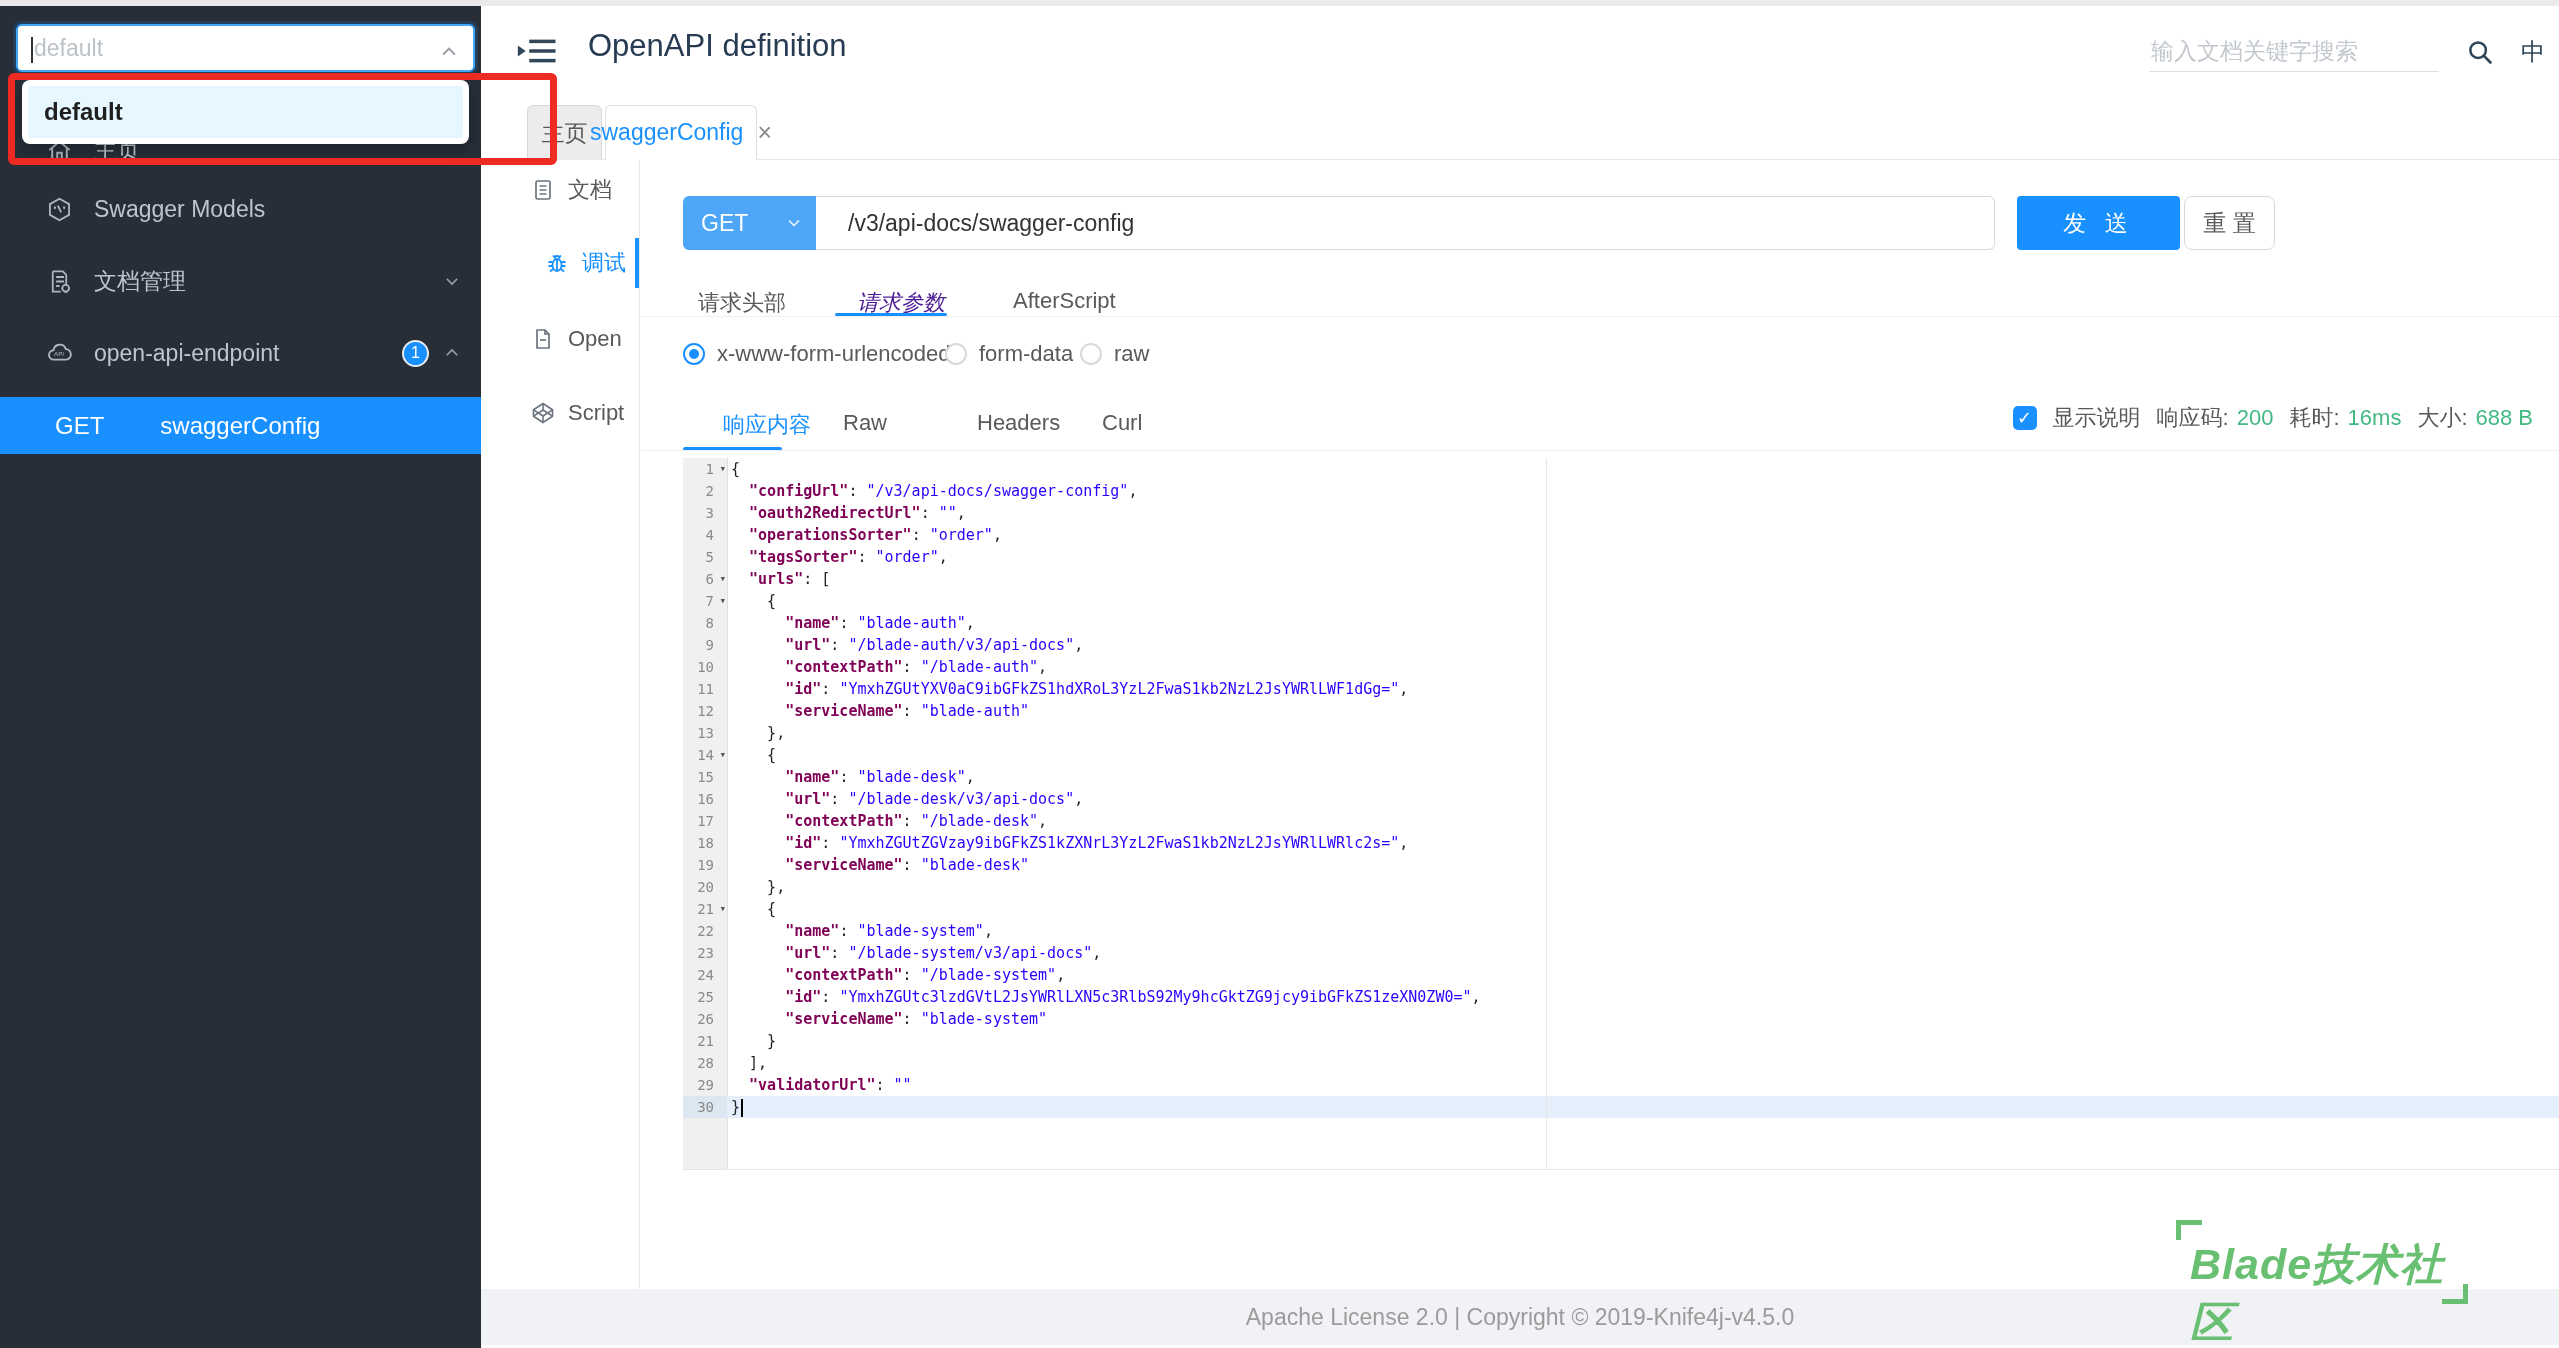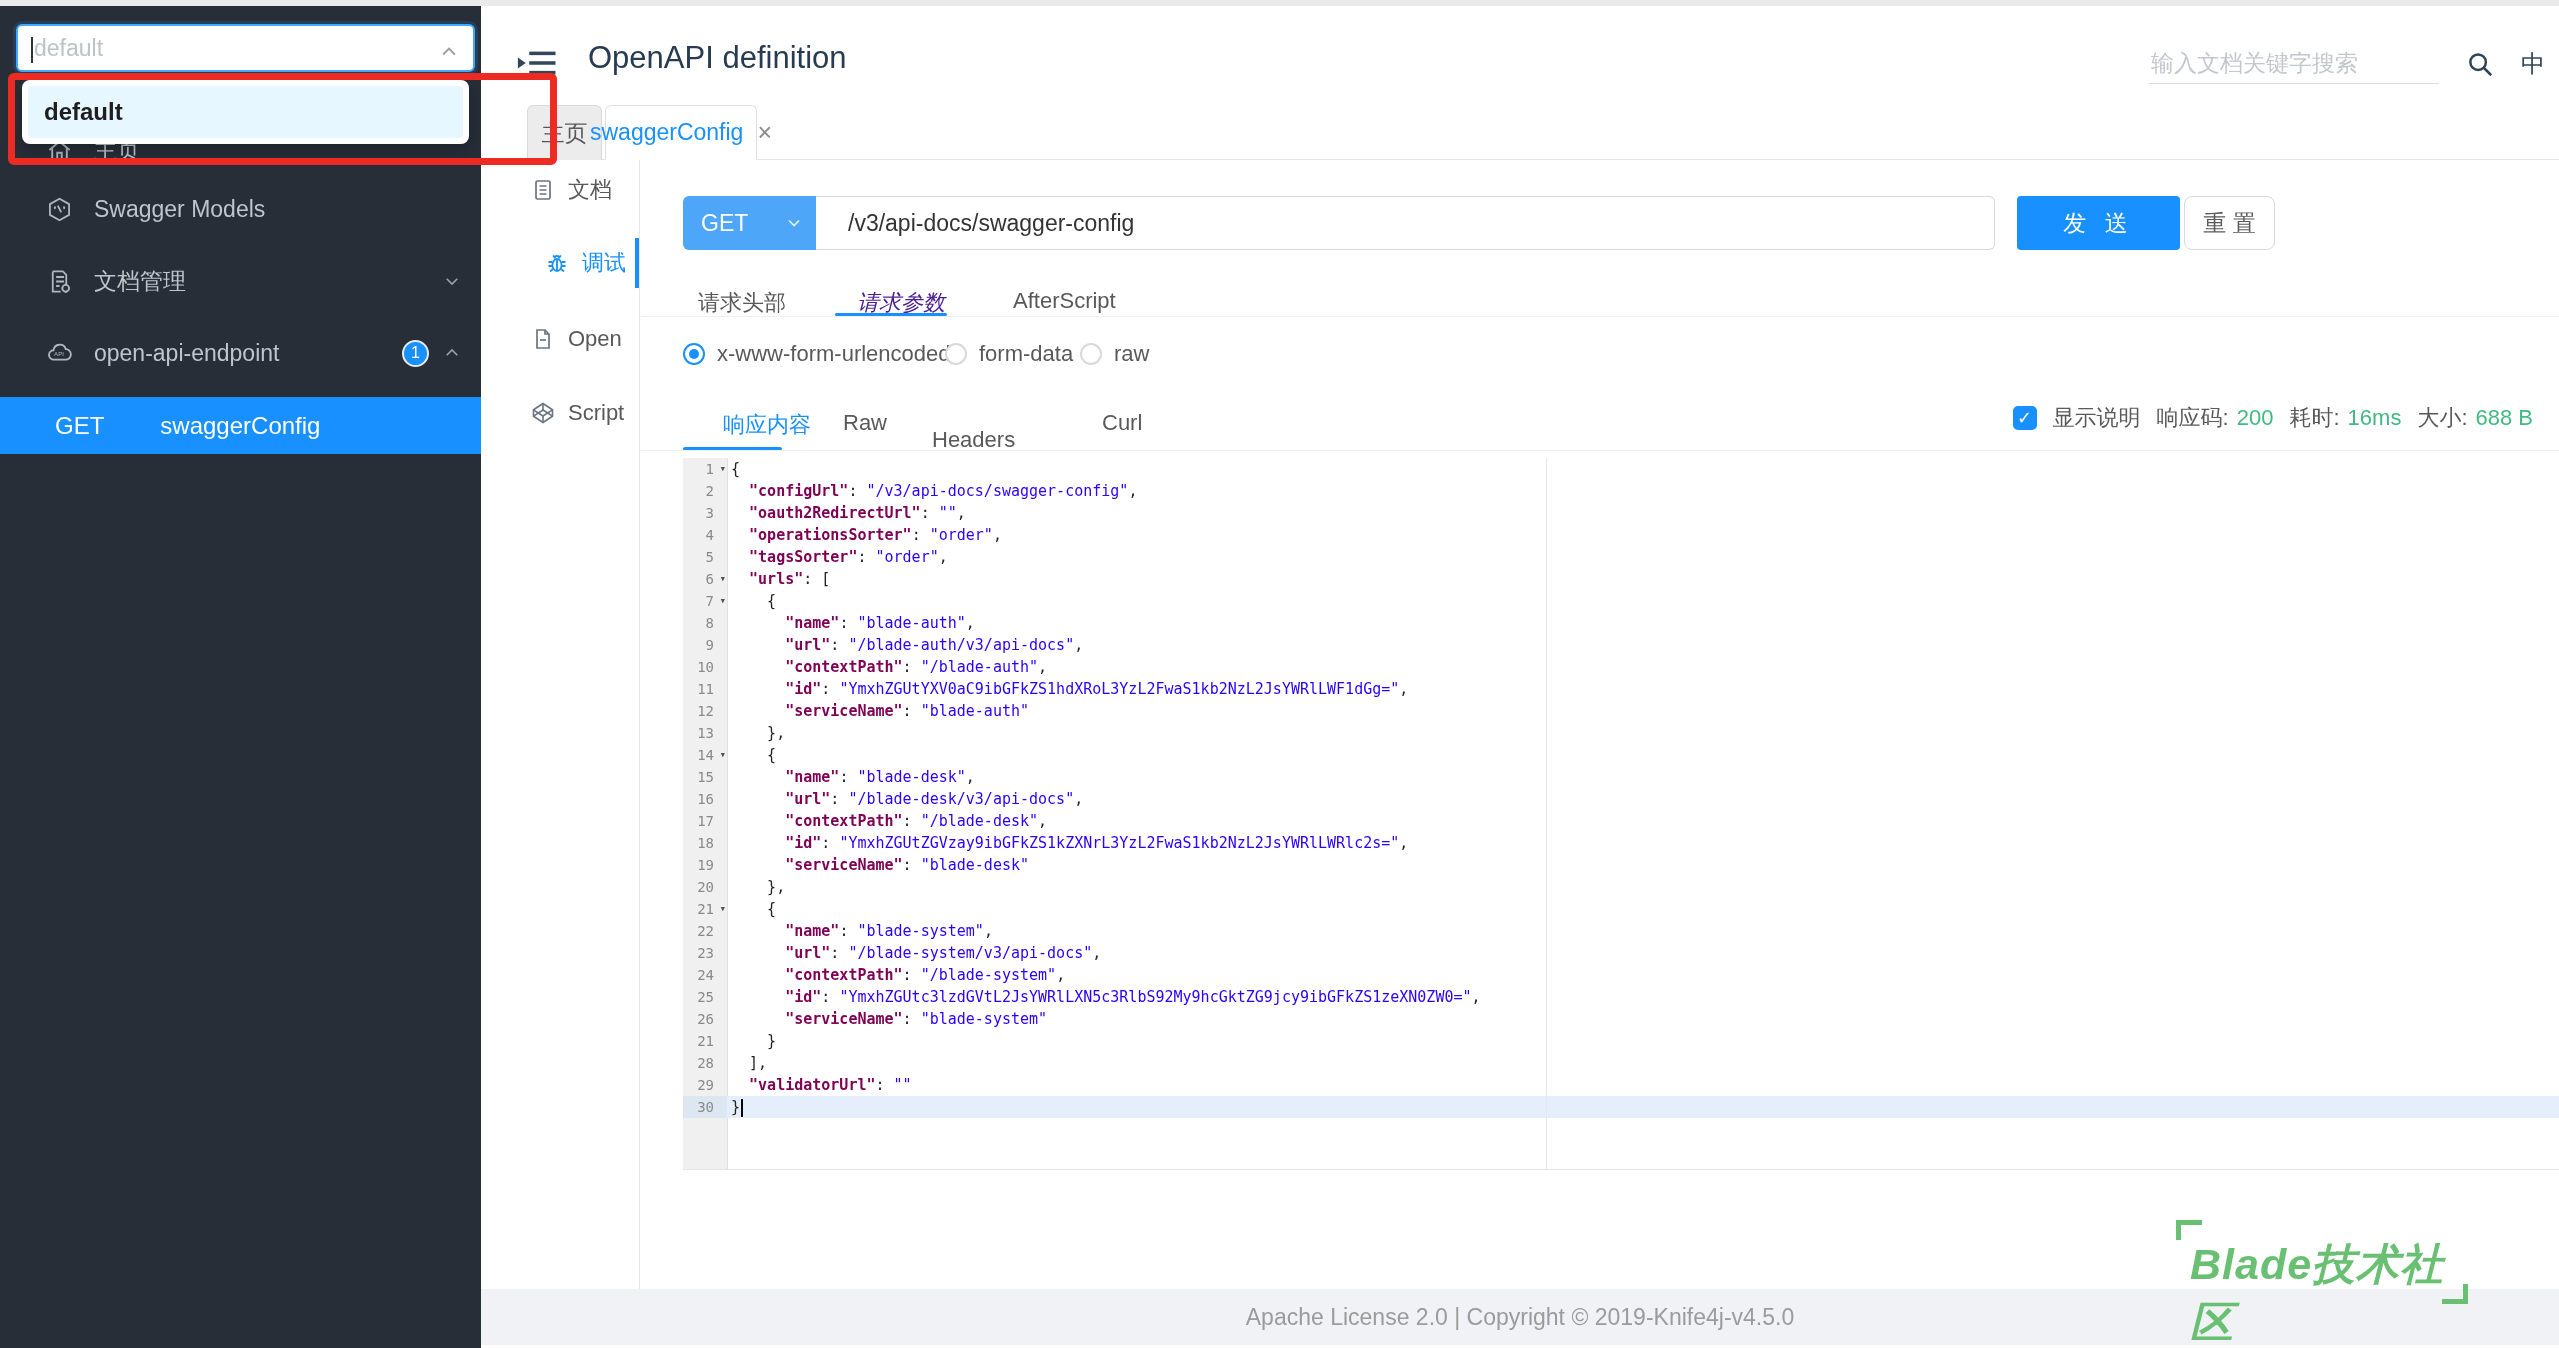--- a/index.html
+++ b/index.html
@@ -32,21 +32,21 @@
   .item-api { top:329px; }
   .side-chevron { margin-left:auto; margin-right:20px; color:#9aa0a6; }
   .badge { margin-left:auto; margin-right:8px; width:27px; height:27px; border-radius:50%; background:#1890ff;
            border:2px solid #e7ebee; color:#fff; font-size:16px; display:flex; align-items:center; justify-content:center; }
   .side-op { position:absolute; left:0; top:397px; width:481px; height:57px; background:#1890ff; color:#fff;
              display:flex; align-items:center; font-size:24px; }
   .op-method { margin-left:55px; }
   .op-name { margin-left:56px; }
 
   
-  .hdr { position:absolute; left:481px; top:16px; width:2078px; height:95px; background:#fff; }
+  .hdr { position:absolute; left:481px; top:4px; width:2078px; height:95px; background:#fff; }
   .fold-btn { position:absolute; left:36px; top:26px; width:42px; height:42px; color:#314659; cursor:pointer; }
   .hdr h1 { position:absolute; left:107px; top:24px; font-size:31px; font-weight:500; color:#273b52; }
   .hdr-right { position:absolute; right:14px; top:0; height:95px; display:flex; align-items:center; gap:26px; }
   .search-wrap { position:relative; width:290px; }
   .search-input { width:290px; border:none; border-bottom:1px solid #dcdfe3; outline:none; font-size:23px; padding:6px 2px;
                   color:#333; font-family:inherit; background:transparent; }
   .search-input::placeholder { color:#c3c8cf; }
   .search-icn { width:30px; height:30px; color:#2f4456; }
   .lang { font-size:24px; color:#314659; }
 
@@ -87,21 +87,21 @@
   .hdiv1 { position:absolute; left:641px; right:0; top:316px; height:1px; background:#efefef; }
 
   .radio { position:absolute; top:341px; display:flex; align-items:center; gap:12px; font-size:22px; color:#595959; cursor:pointer; }
   .radio .rc { width:22px; height:22px; border-radius:50%; border:2px solid #d9d9d9; background:#fff; }
   .radio.checked .rc { border-color:#1890ff; position:relative; }
   .radio.checked .rc::after { content:""; position:absolute; left:4px; top:4px; width:10px; height:10px; border-radius:50%; background:#1890ff; }
   .ra-0{left:683px;} .ra-1{left:945px;} .ra-2{left:1080px;}
 
   .resp-tab { position:absolute; top:410px; font-size:22px; color:#595959; cursor:pointer; }
   .resp-tab.active { color:#1890ff;margin-left:24px; }
-  .pt-0{left:699px;} .pt-1{left:843px;} .pt-2{left:932px;margin-top:17px;} .pt-3{left:1102px;}
+  .pt-0{left:699px;} .pt-1{left:843px;} .pt-2{left:977px;} .pt-3{left:1102px;}
   .ink2 { position:absolute; left:683px; top:447px; width:99px; height:4px; background:#1890ff; border-radius:2px; }
   .hdiv2 { position:absolute; left:641px; right:0; top:450px; height:1px; background:#efefef; }
 
   .meta-row { position:absolute; top:403px; right:26px; display:flex; align-items:center; gap:16px; font-size:22px; color:#595959; }
   .chk { width:24px; height:24px; border-radius:5px; background:#1890ff; color:#fff; font-size:18px; display:flex;
          align-items:center; justify-content:center; }
   .meta-label { color:#595959; }
   .meta-val { color:#42b983; font-weight:normal; }
   .meta-pair { display:flex; gap:8px; align-items:center; }
 

